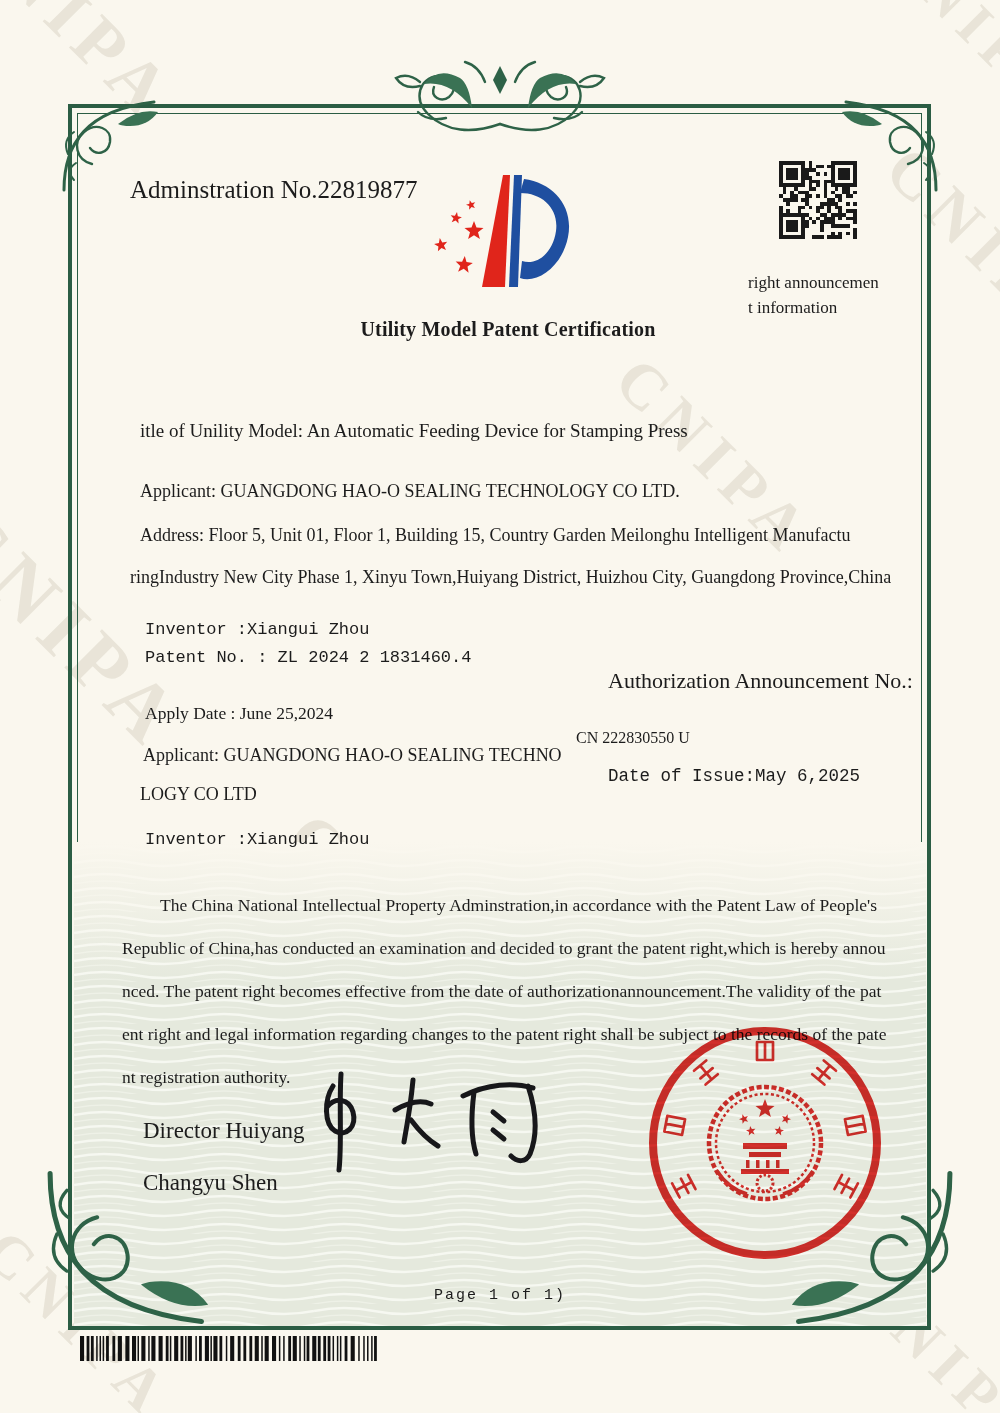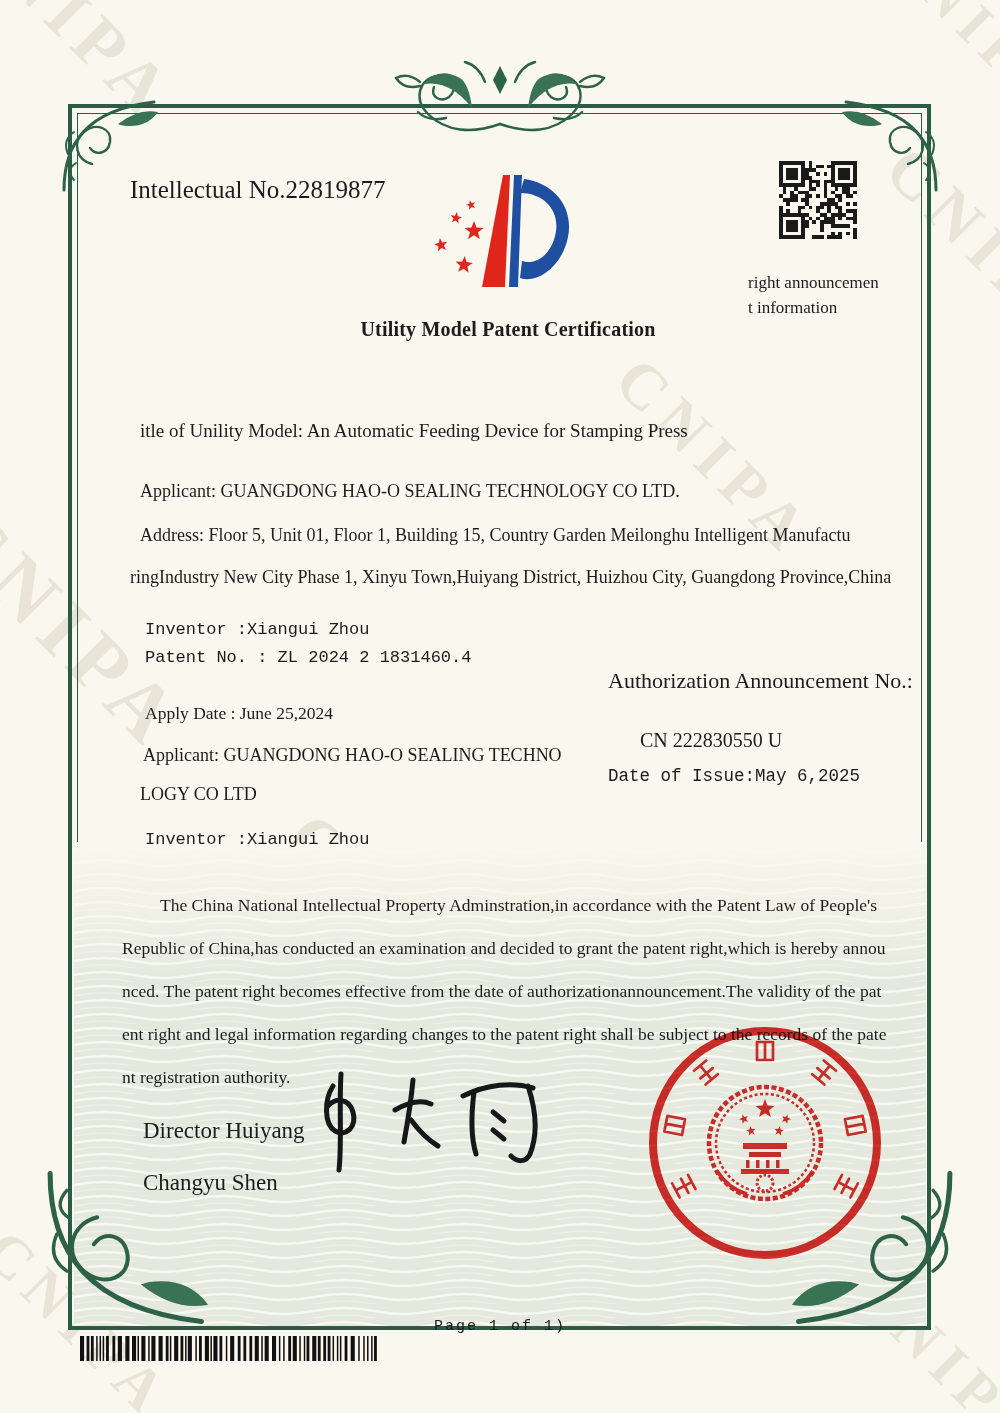--- a/index.html
+++ b/index.html
@@ -18,21 +18,21 @@
       background:linear-gradient(to bottom,#faf7ee 0%,rgba(250,247,238,0) 100%);}
   .cert-no{left:130px;top:176px;font-size:25px;}
   .qr-wrap{left:779px;top:161px;width:78px;height:78px;}
   .qr-caption{left:748px;top:270px;width:170px;font-size:17px;line-height:25px;}
   .doc-title{left:68px;top:318px;width:880px;text-align:center;font-weight:700;font-size:20px;letter-spacing:.2px;}
   .ln{position:absolute;font-size:18px;white-space:nowrap;}
   .para{left:122px;top:884px;width:772px;font-size:17.5px;line-height:43px;}
   .para .indent{padding-left:38px;}
   .sig-label{left:143px;top:1118px;font-size:23px;}
   .sig-name{left:143px;top:1170px;font-size:23px;}
-  .footer{left:68px;top:1287px;width:864px;text-align:center;font-size:15px;letter-spacing:2px;margin-top:31px;}
+  .footer{left:68px;top:1287px;width:864px;text-align:center;font-size:15px;letter-spacing:2px;}
   .stamp-wrap{left:645px;top:1023px;width:240px;height:240px;opacity:.94;mix-blend-mode:multiply;}
   .stamp-date{left:645px;top:1191px;width:240px;text-align:center;color:#c92019;
       font-weight:700;font-size:31px;letter-spacing:.5px;}
   .sr{position:absolute;width:1px;height:1px;overflow:hidden;opacity:0;pointer-events:none;}
   svg{display:block;}
 </style>
 </head>
 <body>
 
 <div class="page">
@@ -92,21 +92,21 @@
   <svg class="abs" style="left:832px;top:94px;" width="110" height="110" viewBox="0 0 110 110">
       <use href="#cornerFl" transform="translate(110,0) scale(-1,1)"></use>
     </svg>
   <svg class="abs" style="left:40px;top:1150px;" width="185" height="185" viewBox="0 0 110 110">
       <use href="#cornerFl" transform="translate(0,110) scale(1,-1)"></use>
     </svg>
   <svg class="abs" style="left:775px;top:1150px;" width="185" height="185" viewBox="0 0 110 110">
       <use href="#cornerFl" transform="translate(110,110) scale(-1,-1)"></use>
     </svg>
 
-  <div class="abs serif cert-no">Intellectual No.22819877</div>
+  <div class="abs serif cert-no">Adminstration No.22819877</div>
 
   <svg class="abs" style="left:425px;top:163px;" width="150" height="170" viewBox="0 0 150 170">
     <polygon points="78,12 85,12 80,124 57,124" fill="#e0251b"></polygon>
     <polygon points="89,12 97,12 93,124 84,124" fill="#1f4fa0"></polygon>
     <path d="M99,16 C129,20 149,44 143,74 C137,104 112,121 95,115 L97,98 C112,103 128,90 131,68 C134,46 118,30 95,30 Z" fill="#1f4fa0"></path>
     <g id="logoStars" fill="#e0251b">
         <polygon points="44.7,37.2 46.8,40.0 50.2,39.3 48.1,42.1 49.9,45.1 46.5,44.0 44.2,46.7 44.2,43.1 41.0,41.7 44.4,40.7"></polygon>
         <polygon points="32.0,49.1 32.8,53.2 36.9,54.2 33.2,56.2 33.6,60.4 30.6,57.5 26.7,59.2 28.5,55.4 25.7,52.2 29.9,52.7"></polygon>
         <polygon points="49.0,58.0 51.5,64.6 58.5,64.9 53.0,69.3 54.9,76.1 49.0,72.2 43.1,76.1 45.0,69.3 39.5,64.9 46.5,64.6"></polygon>
         <polygon points="14.8,75.1 17.3,79.4 22.2,78.7 18.9,82.4 21.0,86.9 16.5,84.9 12.9,88.3 13.4,83.4 9.1,81.0 13.9,80.0"></polygon>
@@ -358,21 +358,21 @@
   <div class="ln serif" style="left:140px;top:525px;">Address:  Floor 5, Unit 01, Floor 1, Building 15, Country Garden Meilonghu Intelligent Manufactu</div>
   <div class="ln serif" style="left:130px;top:567px;">ringIndustry New City Phase 1, Xinyu Town,Huiyang District, Huizhou City, Guangdong Province,China</div>
   <div class="ln mono" style="left:145px;top:620px;font-size:17px;">Inventor :Xiangui Zhou</div>
   <div class="ln mono" style="left:145px;top:648px;font-size:17px;text-align:center;">Patent No. : ZL 2024 2 1831460.4</div>
   <div class="ln serif" style="left:145px;top:703px;font-size:17.5px;">Apply Date : June 25,2024</div>
   <div class="ln serif" style="left:143px;top:745px;">Applicant: GUANGDONG HAO-O SEALING TECHNO</div>
   <div class="ln serif" style="left:140px;top:768px;margin-top:16px;">LOGY CO LTD</div>
   <div class="ln mono" style="left:145px;top:830px;font-size:17px;">Inventor :Xiangui Zhou</div>
 
   <div class="ln serif" style="left:608px;top:668px;font-size:22px;">Authorization Announcement No.:</div>
-  <div class="ln serif" style="left:640px;top:729px;font-size:20px;">CN 222830550 U</div>
+  <div class="ln serif" style="left:576px;top:729px;font-size:16px;">CN 222830550 U</div>
   <div class="ln mono" style="left:608px;top:766px;font-size:17.5px;">Date of Issue:May 6,2025</div>
 
   <div class="abs serif para">
     <div class="indent">The China National Intellectual Property Adminstration,in accordance with the Patent Law of People's</div>
     <div>Republic of China,has conducted an examination and decided to grant the patent right,which is hereby annou</div>
     <div>nced. The patent right becomes effective from the date of authorizationannouncement.The validity of the pat</div>
     <div>ent right and legal information regarding changes to the patent right shall be subject to the records of the pate</div>
     <div>nt registration authority.</div>
   </div>
 

